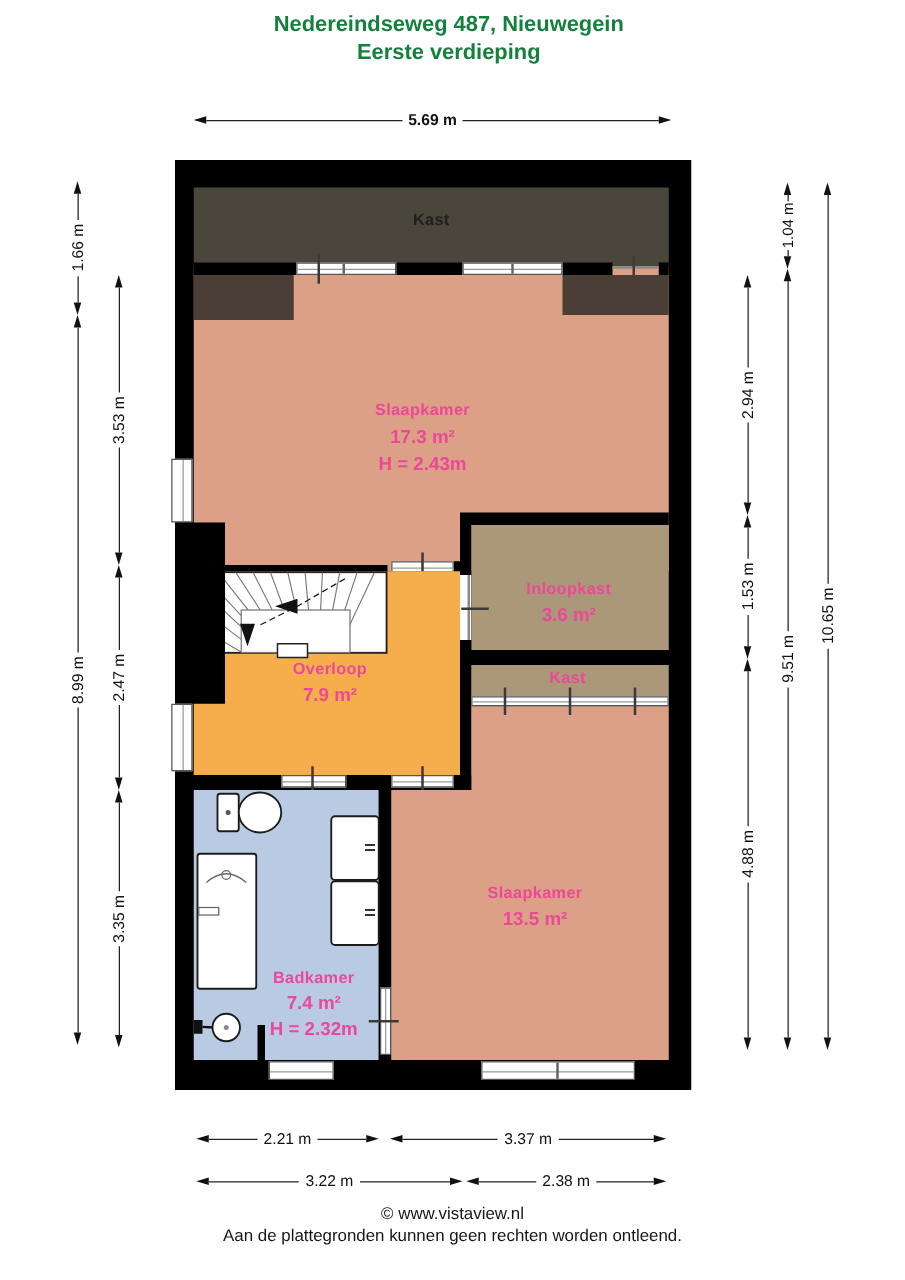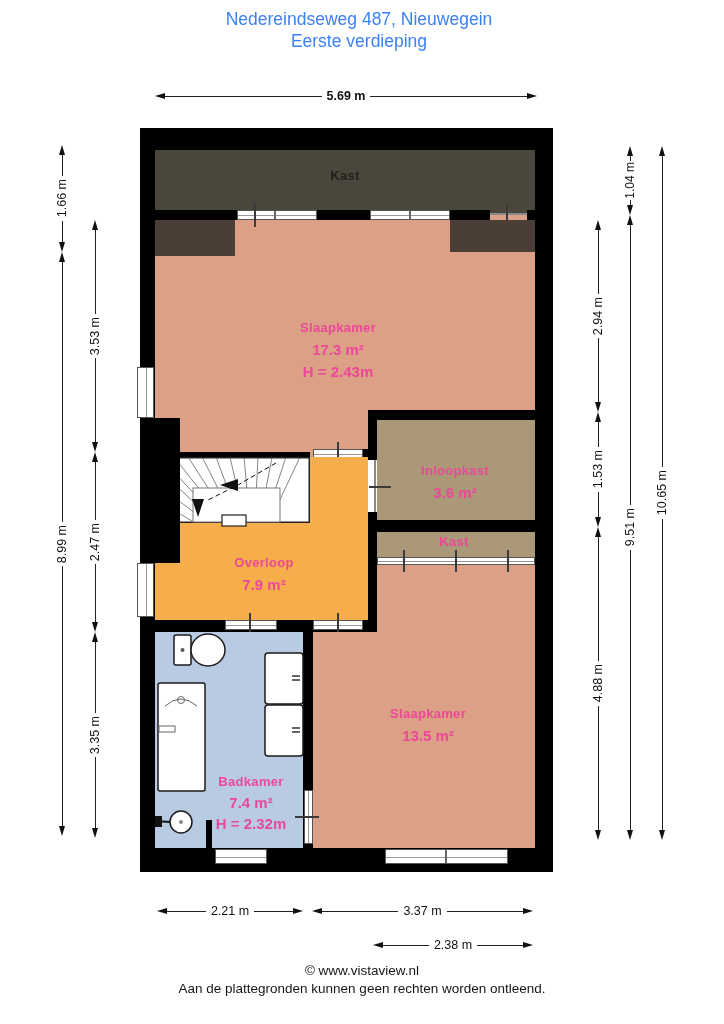--- a/index.html
+++ b/index.html
@@ -37,21 +37,21 @@
   .dlab{font-size:12.5px;color:#111;white-space:nowrap;}
   .vdim .dlab{writing-mode:vertical-rl;transform:rotate(180deg);padding:3px 0;}
   .hdim .dlab{padding:0 5px;}
   .ah{width:0;height:0;}
   .ah.up{border-left:3.5px solid transparent;border-right:3.5px solid transparent;border-bottom:10px solid #111;}
   .ah.dn{border-left:3.5px solid transparent;border-right:3.5px solid transparent;border-top:10px solid #111;}
   .ah.lf{border-top:3.5px solid transparent;border-bottom:3.5px solid transparent;border-right:10px solid #111;}
   .ah.rt{border-top:3.5px solid transparent;border-bottom:3.5px solid transparent;border-left:10px solid #111;}
   
   .title-block{left:0;top:8px;width:694px;text-align:center;}
-  .title-block .t1,.title-block .t2{font-size:17.5px;font-weight:normal;line-height:22px;color:#3b82f6;padding-left:24px;}
+  .title-block .t1,.title-block .t2{font-size:17.5px;font-weight:bold;line-height:22px;color:#15803d;padding-left:24px;}
   .footer-block{left:0;top:962px;width:724px;text-align:center;font-size:13.5px;line-height:17.5px;color:#161616;}
 </style>
 </head>
 <body>
 
 <div id="canvas">
 
   <div class="abs title-block">
     <div class="t1">Nedereindseweg 487, Nieuwegein</div>
     <div class="t2">Eerste verdieping</div>
@@ -183,21 +183,21 @@
   </div>
   <div class="abs room-label" style="left:338px;top:317px;">
     <div class="nm">Slaapkamer</div>
     <div class="ar">17.3 m²</div>
     <div class="hh">H = 2.43m</div>
   </div>
   <div class="abs room-label" style="left:455px;top:460px;">
     <div class="nm">Inloopkast</div>
     <div class="ar">3.6 m²</div>
   </div>
-  <div class="abs room-label" style="left:264px;top:552px;">
+  <div class="abs room-label" style="left:264px;top:524px;">
     <div class="nm">Overloop</div>
     <div class="ar">7.9 m²</div>
   </div>
   <div class="abs room-label" style="left:454px;top:531px;">
     <div class="nm">Kast</div>
   </div>
   <div class="abs room-label" style="left:428px;top:703px;">
     <div class="nm">Slaapkamer</div>
     <div class="ar">13.5 m²</div>
   </div>
@@ -305,20 +305,27 @@
       <i class="ah rt"></i>
   </div>
   <div class="abs hdim" style="left:312px;top:904px;width:221px;">
     <i class="ah lf"></i>
       <i class="ln"></i>
       <span class="dlab">3.37 m</span>
       <i class="ln"></i>
       <i class="ah rt"></i>
   </div>
 
+  <div class="abs hdim" style="left:157px;top:938px;width:213px;">
+    <i class="ah lf"></i>
+      <i class="ln"></i>
+      <span class="dlab">3.22 m</span>
+      <i class="ln"></i>
+      <i class="ah rt"></i>
+  </div>
   <div class="abs hdim" style="left:373px;top:938px;width:160px;">
     <i class="ah lf"></i>
       <i class="ln"></i>
       <span class="dlab">2.38 m</span>
       <i class="ln"></i>
       <i class="ah rt"></i>
   </div>
 
   <div class="abs footer-block">
     <div>© www.vistaview.nl</div>

